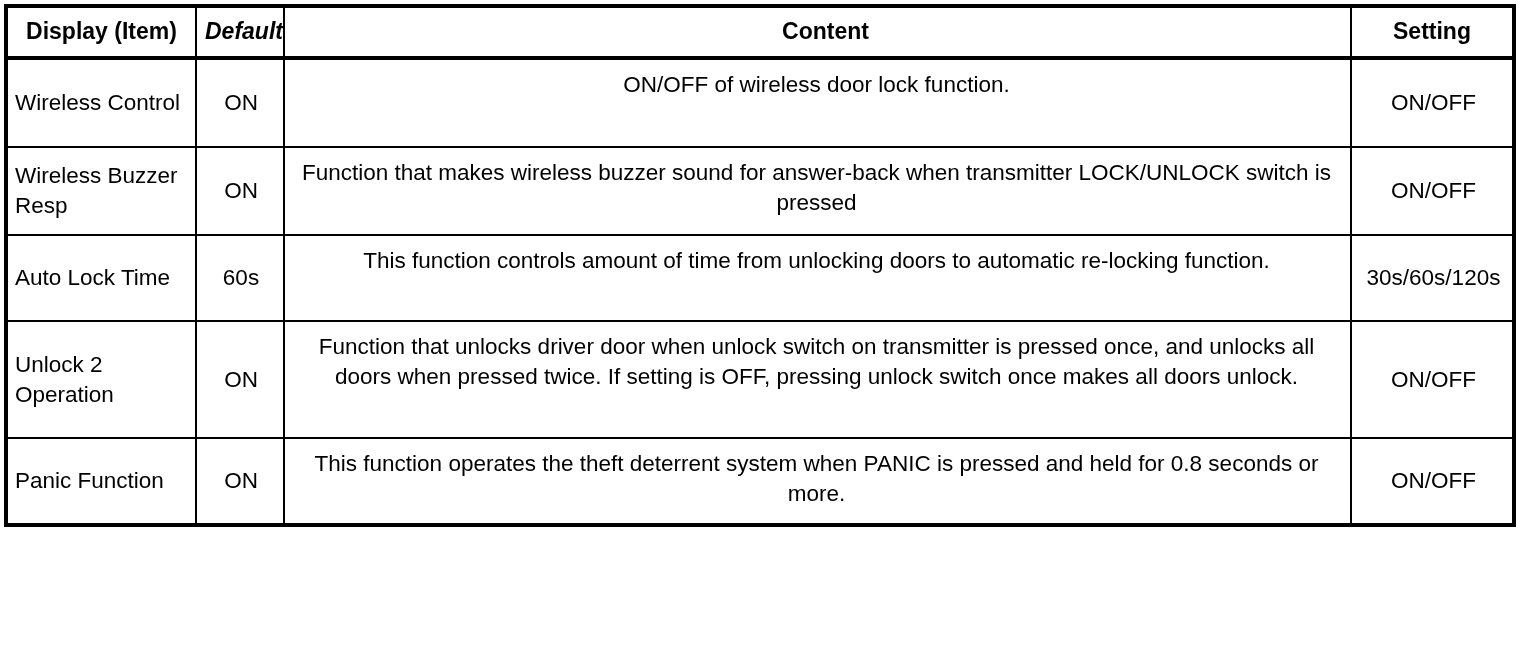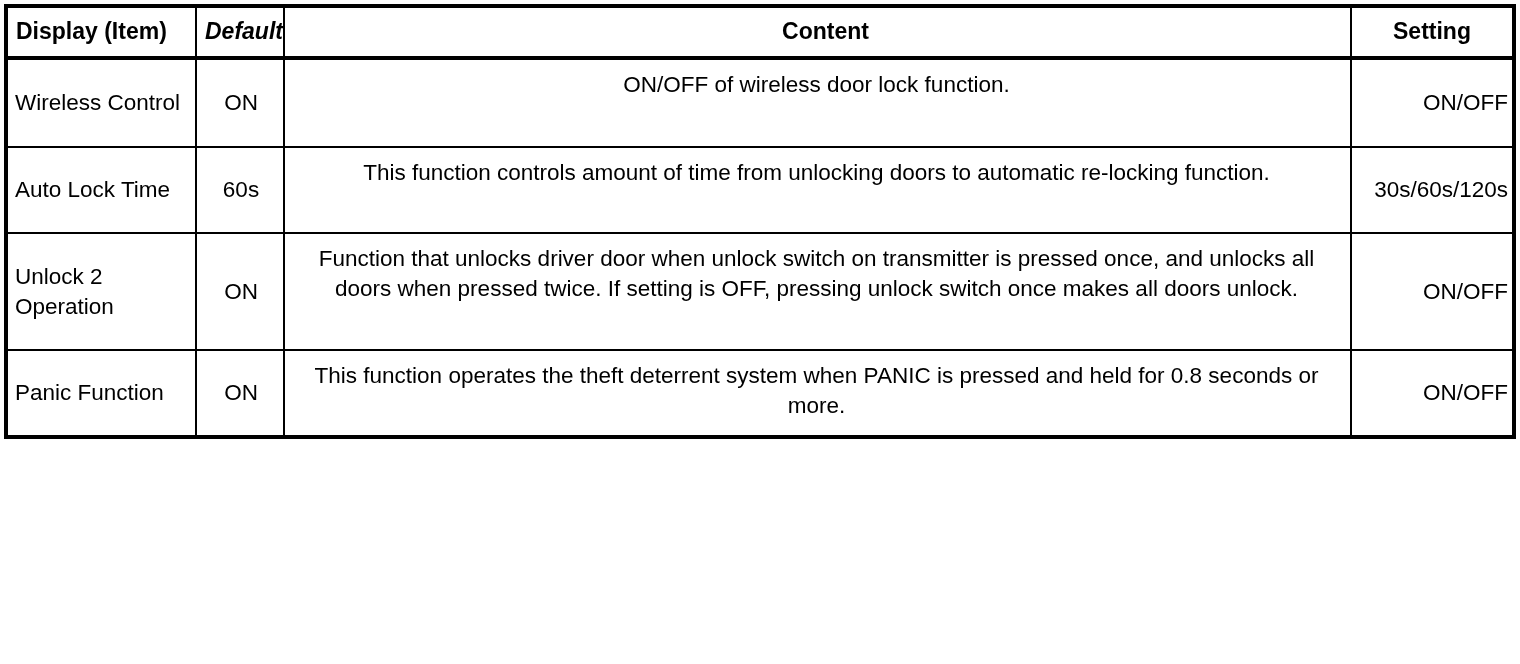--- a/index.html
+++ b/index.html
@@ -42,21 +42,21 @@
     font-size: 23px;
     font-weight: bold;
     padding: 4px 8px 6px 8px;
     height: 38px;
     line-height: 1.05;
     white-space: nowrap;
     background: #ffffff;
   }
   thead th:last-child { border-right: none; }
 
-  th.h-display { text-align: left; }
+  th.h-display { text-align: center; }
   th.h-default { text-align: left; font-style: italic; }
   th.h-content { text-align: center; padding-left: 24px; }
   th.h-setting { text-align: center; }
 
   tbody td {
     border-right: 2px solid #000000;
     border-bottom: 2px solid #000000;
     font-size: 22.5px;
     line-height: 1.33;
     background: #ffffff;
@@ -73,21 +73,21 @@
     text-align: center;
     vertical-align: middle;
     padding: 2px 6px 2px 8px;
   }
   td.cell-content {
     text-align: center;
     vertical-align: top;
     padding: 10px 14px 8px 12px;
   }
   td.cell-setting {
-    text-align: right;
+    text-align: center;
     vertical-align: middle;
     padding: 2px 4px 2px 7px;
     white-space: nowrap;
   }
 
   
   tr.r0 td { height: 68px; }
   tr.r1 td { height: 68px; }
   tr.r2 td { height: 68px; }
   tr.r3 td { height: 68px; }
@@ -114,20 +114,26 @@
         <th class="h-setting">Setting</th>
       </tr>
     </thead>
     <tbody>
       <tr class="r0">
         <td class="cell-display">Wireless Control</td>
         <td class="cell-default">ON</td>
         <td class="cell-content">ON/OFF of wireless door lock function.</td>
         <td class="cell-setting">ON/OFF</td>
       </tr>
+      <tr class="r2">
+        <td class="cell-display">Wireless Buzzer Resp</td>
+        <td class="cell-default">ON</td>
+        <td class="cell-content">Function that makes wireless buzzer sound for answer-back when transmitter LOCK/UNLOCK switch is pressed</td>
+        <td class="cell-setting">ON/OFF</td>
+      </tr>
       <tr class="r4">
         <td class="cell-display">Auto Lock Time</td>
         <td class="cell-default">60s</td>
         <td class="cell-content">This function controls amount of time from unlocking doors to automatic re-locking function.</td>
         <td class="cell-setting">30s/60s/120s</td>
       </tr>
       <tr class="r5">
         <td class="cell-display">Unlock 2 Operation</td>
         <td class="cell-default">ON</td>
         <td class="cell-content">Function that unlocks driver door when unlock switch on transmitter is pressed once, and unlocks all doors when pressed twice. If setting is OFF, pressing unlock switch once makes all doors unlock.</td>

